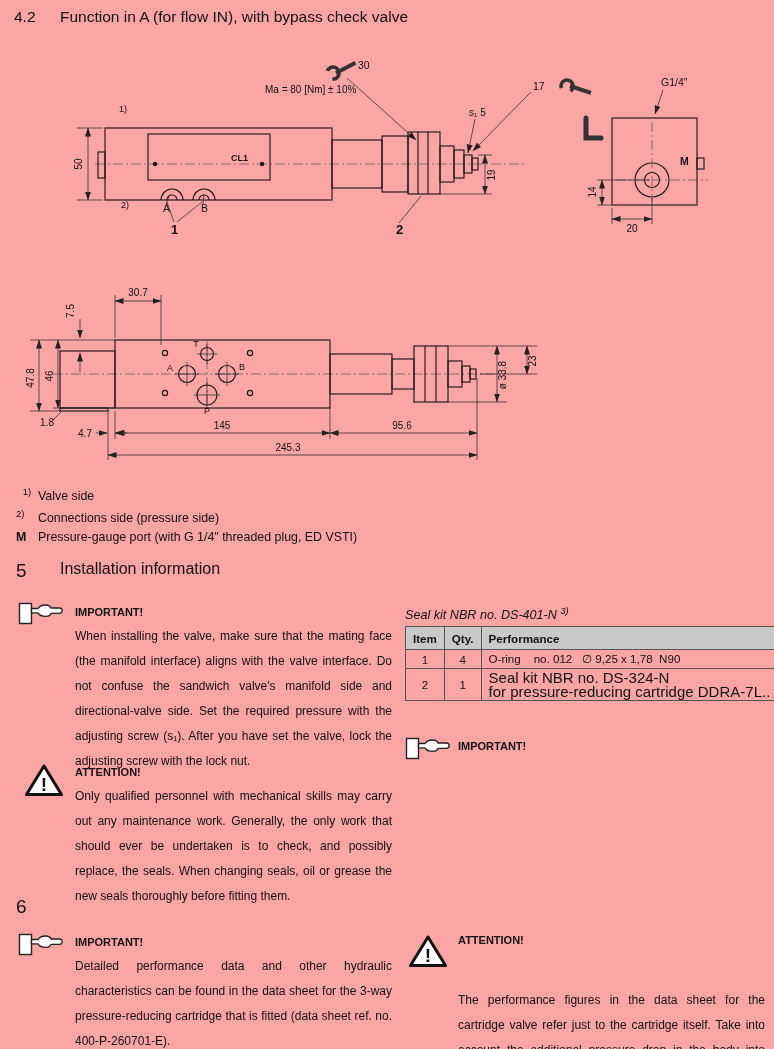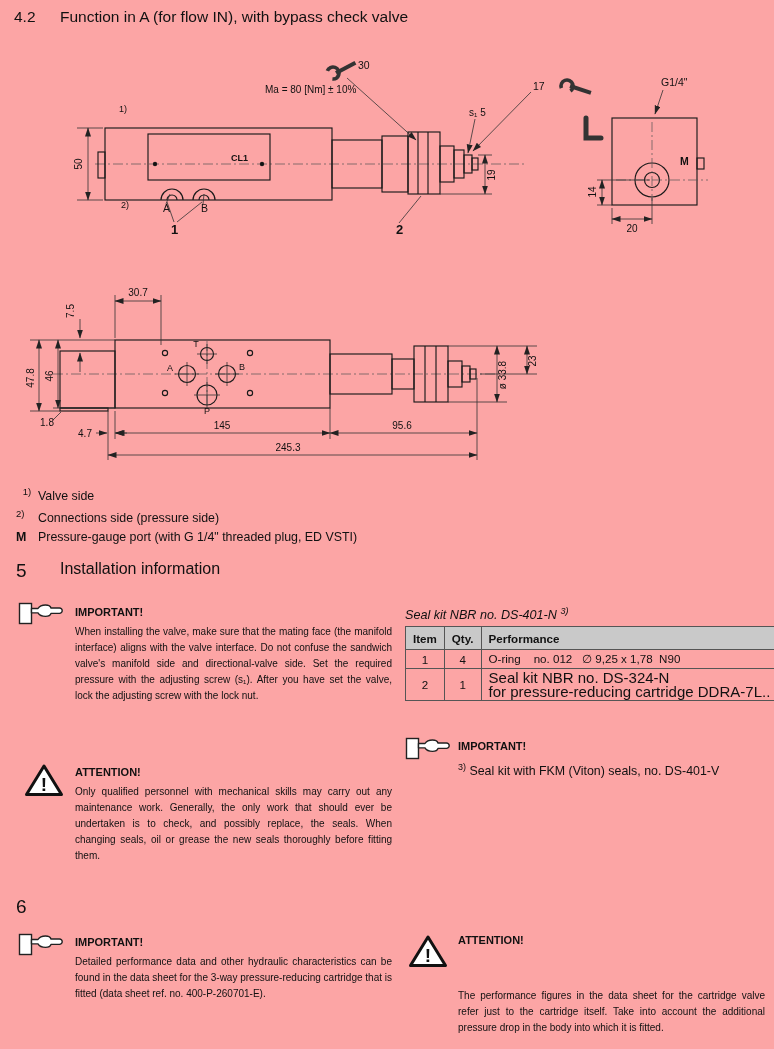--- a/index.html
+++ b/index.html
@@ -6,21 +6,21 @@
   #page{position:relative;width:774px;height:1049px;background:#fca5a5;
         font-family:"Liberation Sans",sans-serif;color:#111;overflow:hidden;}
   .abs{position:absolute;}
   .h42-num{top:8px;left:14px;font-size:15.5px;}
   .h42-title{top:8px;left:60px;font-size:15.5px;}
   .sec-num{font-size:19px;}
   .sec-title{font-size:16px;}
   .fn{font-size:12.4px;}
   .fn .fn-marker{display:inline-block;width:22px;font-size:9.5px;vertical-align:5px;}
   .fn.fn-m .fn-marker{font-size:12.4px;vertical-align:0;font-weight:bold;}
-  .para{font-size:10px;line-height:16px;text-align:justify;width:317px;}
+  .para{font-size:12px;line-height:25px;text-align:justify;width:317px;}
   .para-r{width:307px;margin-top:36px;}
   .blk-title{font-weight:bold;font-size:11px;}
   .sealkit-title{font-size:12.6px;}
   sup{font-size:9px;vertical-align:super;}
   table.seal{border-collapse:collapse;font-size:11.6px;}
   table.seal th,table.seal td{border:1px solid #555;padding:2px 7px;vertical-align:middle;}
   table.seal th{background:#c9c9c9;text-align:left;font-weight:bold;height:18px;}
   table.seal td.c{text-align:center;}
   table.seal .col-item{width:50px;}
   table.seal .col-qty{width:44px;}
@@ -279,23 +279,20 @@
       </td>
     </tr>
   </tbody>
     </table>
 
   <svg class="abs" style="left:405px;top:736px;" width="46" height="26" viewBox="0 0 46 26">
     <rect x="1.5" y="2.5" width="12" height="20" fill="#fff" stroke="#222" stroke-width="1.4"></rect>
     <path d="M13.5,7.5 h6.5 c1.5,-2.5 4.5,-3.5 7.5,-3.5 c3,0 5,1 5.5,3 h8.5 a2.7,2.7 0 1 1 0,5.4 h-8.5 c-0.5,2 -2.5,3 -5.5,3 c-3,0 -6,-1 -7.5,-3.5 h-6.5 z" fill="#fff" stroke="#222" stroke-width="1.4" stroke-linejoin="round"></path>
   </svg>
   <div class="abs blk-title" style="left:458px;top:740px;">IMPORTANT!</div>
-  <div class="abs" style="left:458px;top:762px;font-size:12.4px;">
-    <sup>3)</sup>&nbsp;<span>Seal kit with FKM (Viton) seals, no. DS-401-V</span>
-  </div>
 
   <svg class="abs" style="left:24px;top:763px;" width="40" height="35" viewBox="0 0 40 35">
     <path d="M20,3 L37.5,31.5 L2.5,31.5 Z" fill="#fff" stroke="#111" stroke-width="3" stroke-linejoin="round"></path>
     <text x="20" y="28" font-size="19" font-weight="bold" text-anchor="middle" fill="#111">!</text>
   </svg>
   <div class="abs blk-title" style="left:75px;top:766px;">ATTENTION!</div>
   <div class="abs para" style="left:75px;top:784px;">Only qualified personnel with mechanical skills may carry out any maintenance work. Generally, the only work that should ever be undertaken is to check, and possibly replace, the seals. When changing seals, oil or grease the new seals thoroughly before fitting them.</div>
 
   <span class="abs sec-num" style="left:16px;top:896px;">6</span>
 

